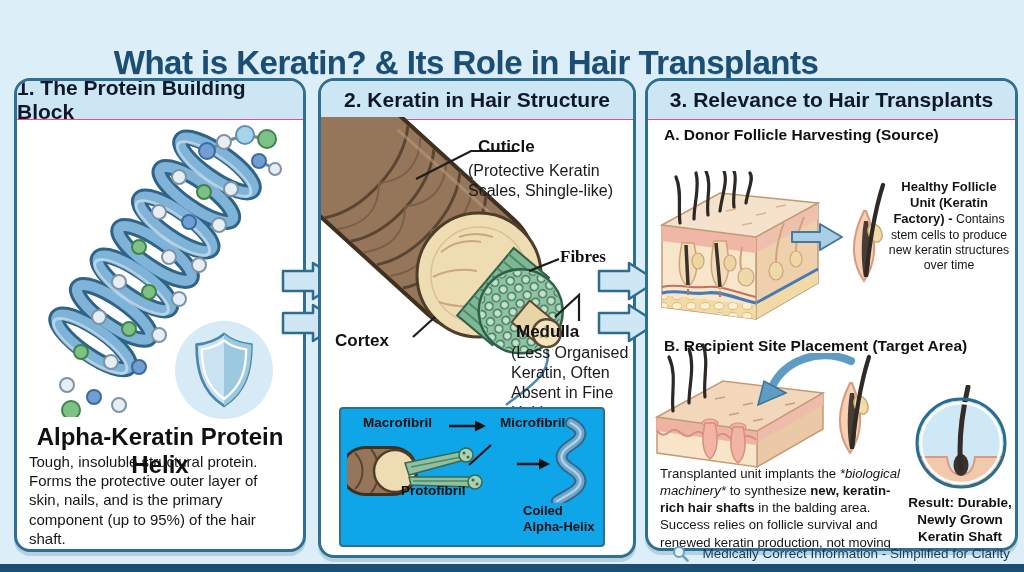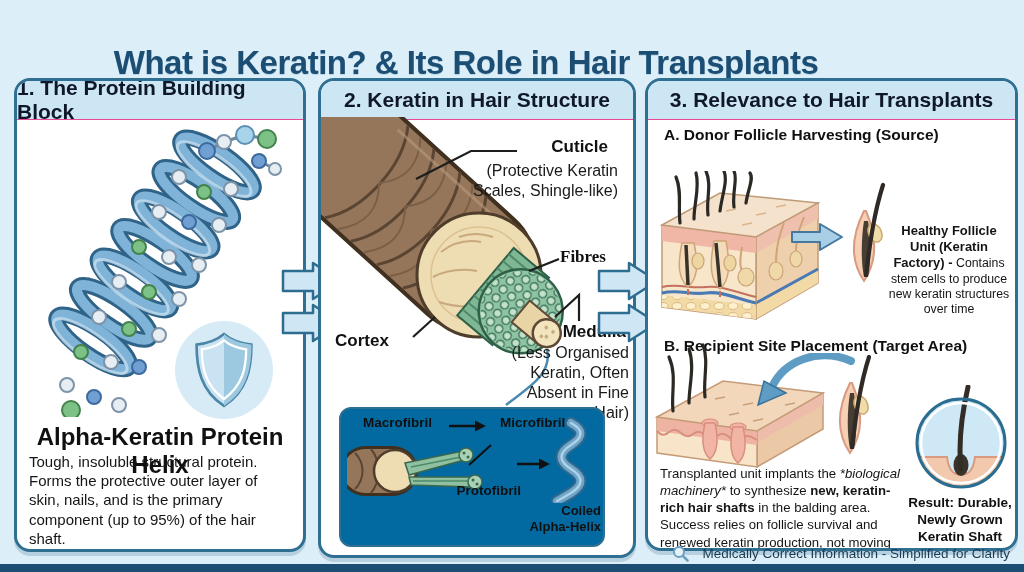--- a/index.html
+++ b/index.html
@@ -9,33 +9,33 @@
          font-size:33px;font-weight:bold;letter-spacing:-0.5px;color:#1c4e74;
          text-shadow:0 1px 0 #b9d6e8;margin-top:32px;}
   .panel{position:absolute;background:#ffffff;border:3px solid #2f6f92;border-radius:16px;
          box-shadow:0 4px 0 rgba(70,120,150,0.25);overflow:hidden;}
   .panel-header{position:absolute;left:0;top:0;width:100%;height:38px;background:#cde6f3;
          border-bottom:1px solid #ec4899;display:flex;align-items:center;justify-content:center;
          font-size:21px;font-weight:bold;color:#0f172a;}
   .abs{position:absolute;}
   .lbl{font-weight:bold;color:#111;font-size:17px;}
   .sub{font-size:16px;color:#1a1a1a;line-height:1.25;}
-  .ctr{text-align:right;}
+  .ctr{text-align:left;}
   .cap-title{font-size:24px;font-weight:bold;color:#101010;text-align:center;}
   .cap-body{font-size:15px;color:#151515;line-height:1.28;}
   .sec-head{font-size:15.5px;font-weight:bold;color:#101010;}
   .callout{font-size:12.3px;color:#151515;text-align:center;line-height:1.24;}
   .callout b{font-size:13px;}
   .bpara{font-size:13.2px;color:#151515;line-height:1.3;}
   .result-txt{font-size:13.5px;font-weight:bold;text-align:center;line-height:1.25;color:#101010;}
   .boxlabel{font-size:13.5px;font-weight:bold;color:#101010;}
   .footer{position:absolute;right:14px;top:545px;display:flex;align-items:center;gap:13px;
           font-size:13.5px;color:#1a3a52;}
   .bottombar{position:absolute;left:0;bottom:0;width:1024px;height:8px;background:#1c4e74;}
-  .subbox{position:absolute;background:#0369a1;border:2.5px solid #2f6f92;border-radius:12px;}
+  .subbox{position:absolute;background:#0ea5e9;border:2.5px solid #2f6f92;border-radius:4px;}
   .shield-circle{position:absolute;width:98px;height:98px;border-radius:50%;background:#d6ebf6;
           display:flex;align-items:center;justify-content:center;}
 </style>
 </head>
 <body>
 
 <div class="canvas">
 
   <div class="title">What is Keratin? &amp; Its Role in Hair Transplants</div>
 
@@ -305,21 +305,21 @@
       <polygon points="2,11 30,11 30,3 52,16 30,29 30,21 2,21" fill="#a9cfe7" stroke="#44789e" stroke-width="2" stroke-linejoin="round"></polygon>
     </svg>
 
     <svg class="abs" style="left:192px;top:100px;" width="50" height="112" viewBox="0 0 50 112">
       <path d="M24,30 C12,54 9,78 24,100 C39,78 36,54 26,30 Z" fill="#f6cfb4" stroke="#d99a80" stroke-width="2"></path>
       <path d="M24,96 C21,82 21,58 24,40 L28,40 C31,58 31,82 28,96 Z" fill="#473d33"></path>
       <ellipse cx="35" cy="52" rx="6.5" ry="9.5" fill="#f0dcab" stroke="#cda86e" stroke-width="1.5" transform="rotate(-25 35 52)"></ellipse>
       <path d="M26,94 C30,62 34,32 43,4" fill="none" stroke="#2f2a26" stroke-width="4.2" stroke-linecap="round"></path>
     </svg>
 
-    <div class="abs callout" style="left:240px;top:98px;width:122px;margin-top:44px;">
+    <div class="abs callout" style="left:240px;top:98px;width:122px;">
       <b>Healthy Follicle Unit (Keratin Factory) -</b>
       <span>Contains stem cells to produce new keratin structures over time</span>
     </div>
 
     <div class="abs sec-head" style="left:16px;top:256px;">B. Recipient Site Placement (Target Area)</div>
 
     <svg class="abs" style="left:5px;top:260px;" width="175" height="128" viewBox="0 0 175 128">
       <polygon points="170,52 104,90 104,126 170,88" fill="#ecc9a6" stroke="#c59b77" stroke-width="1.5"></polygon>
       <polygon points="170,52 104,90 104,102 170,64" fill="#edbcab"></polygon>
       <polygon points="4,76 104,90 104,126 4,112" fill="#f8e4c8" stroke="#c59b77" stroke-width="1.5"></polygon>

